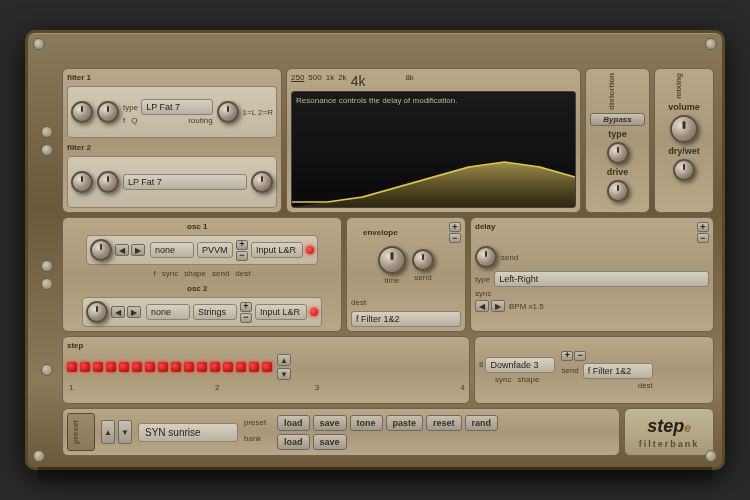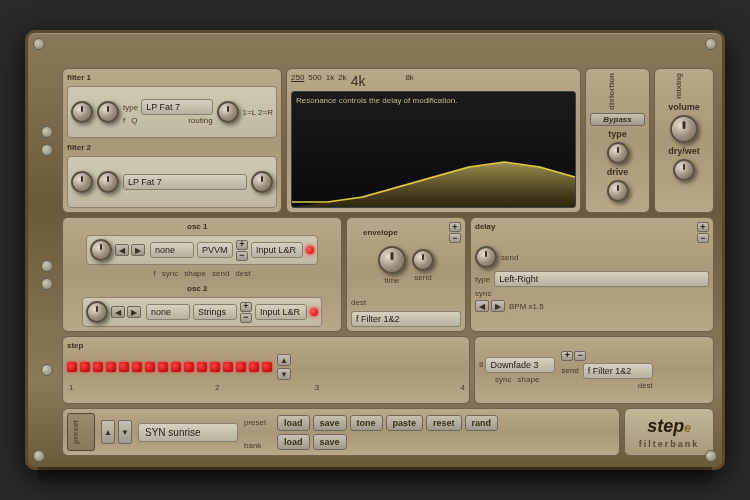--- a/index.html
+++ b/index.html
@@ -729,21 +729,21 @@
         <div style="display:flex;flex-direction:column;gap:3px;">
           <div style="display:flex;align-items:center;gap:3px;">
             <span class="label-sm" style="width:30px;">preset</span>
             <button class="btn">load</button>
             <button class="btn">save</button>
             <button class="btn">tone</button>
             <button class="btn">paste</button>
             <button class="btn">reset</button>
             <button class="btn">rand</button>
           </div>
-          <div style="display:flex;align-items:flex-end;gap:3px;">
+          <div style="display:flex;align-items:flex-start;gap:3px;">
             <span class="label-sm" style="width:30px;">bank</span>
             <button class="btn">load</button>
             <button class="btn">save</button>
           </div>
         </div>
       </div>
 
       <div class="logo-section">
         <div style="display:flex;align-items:baseline;gap:0px;">
           <span style="font-size:18px;font-weight:bold;color:#2a2010;font-style:italic;">step</span>

